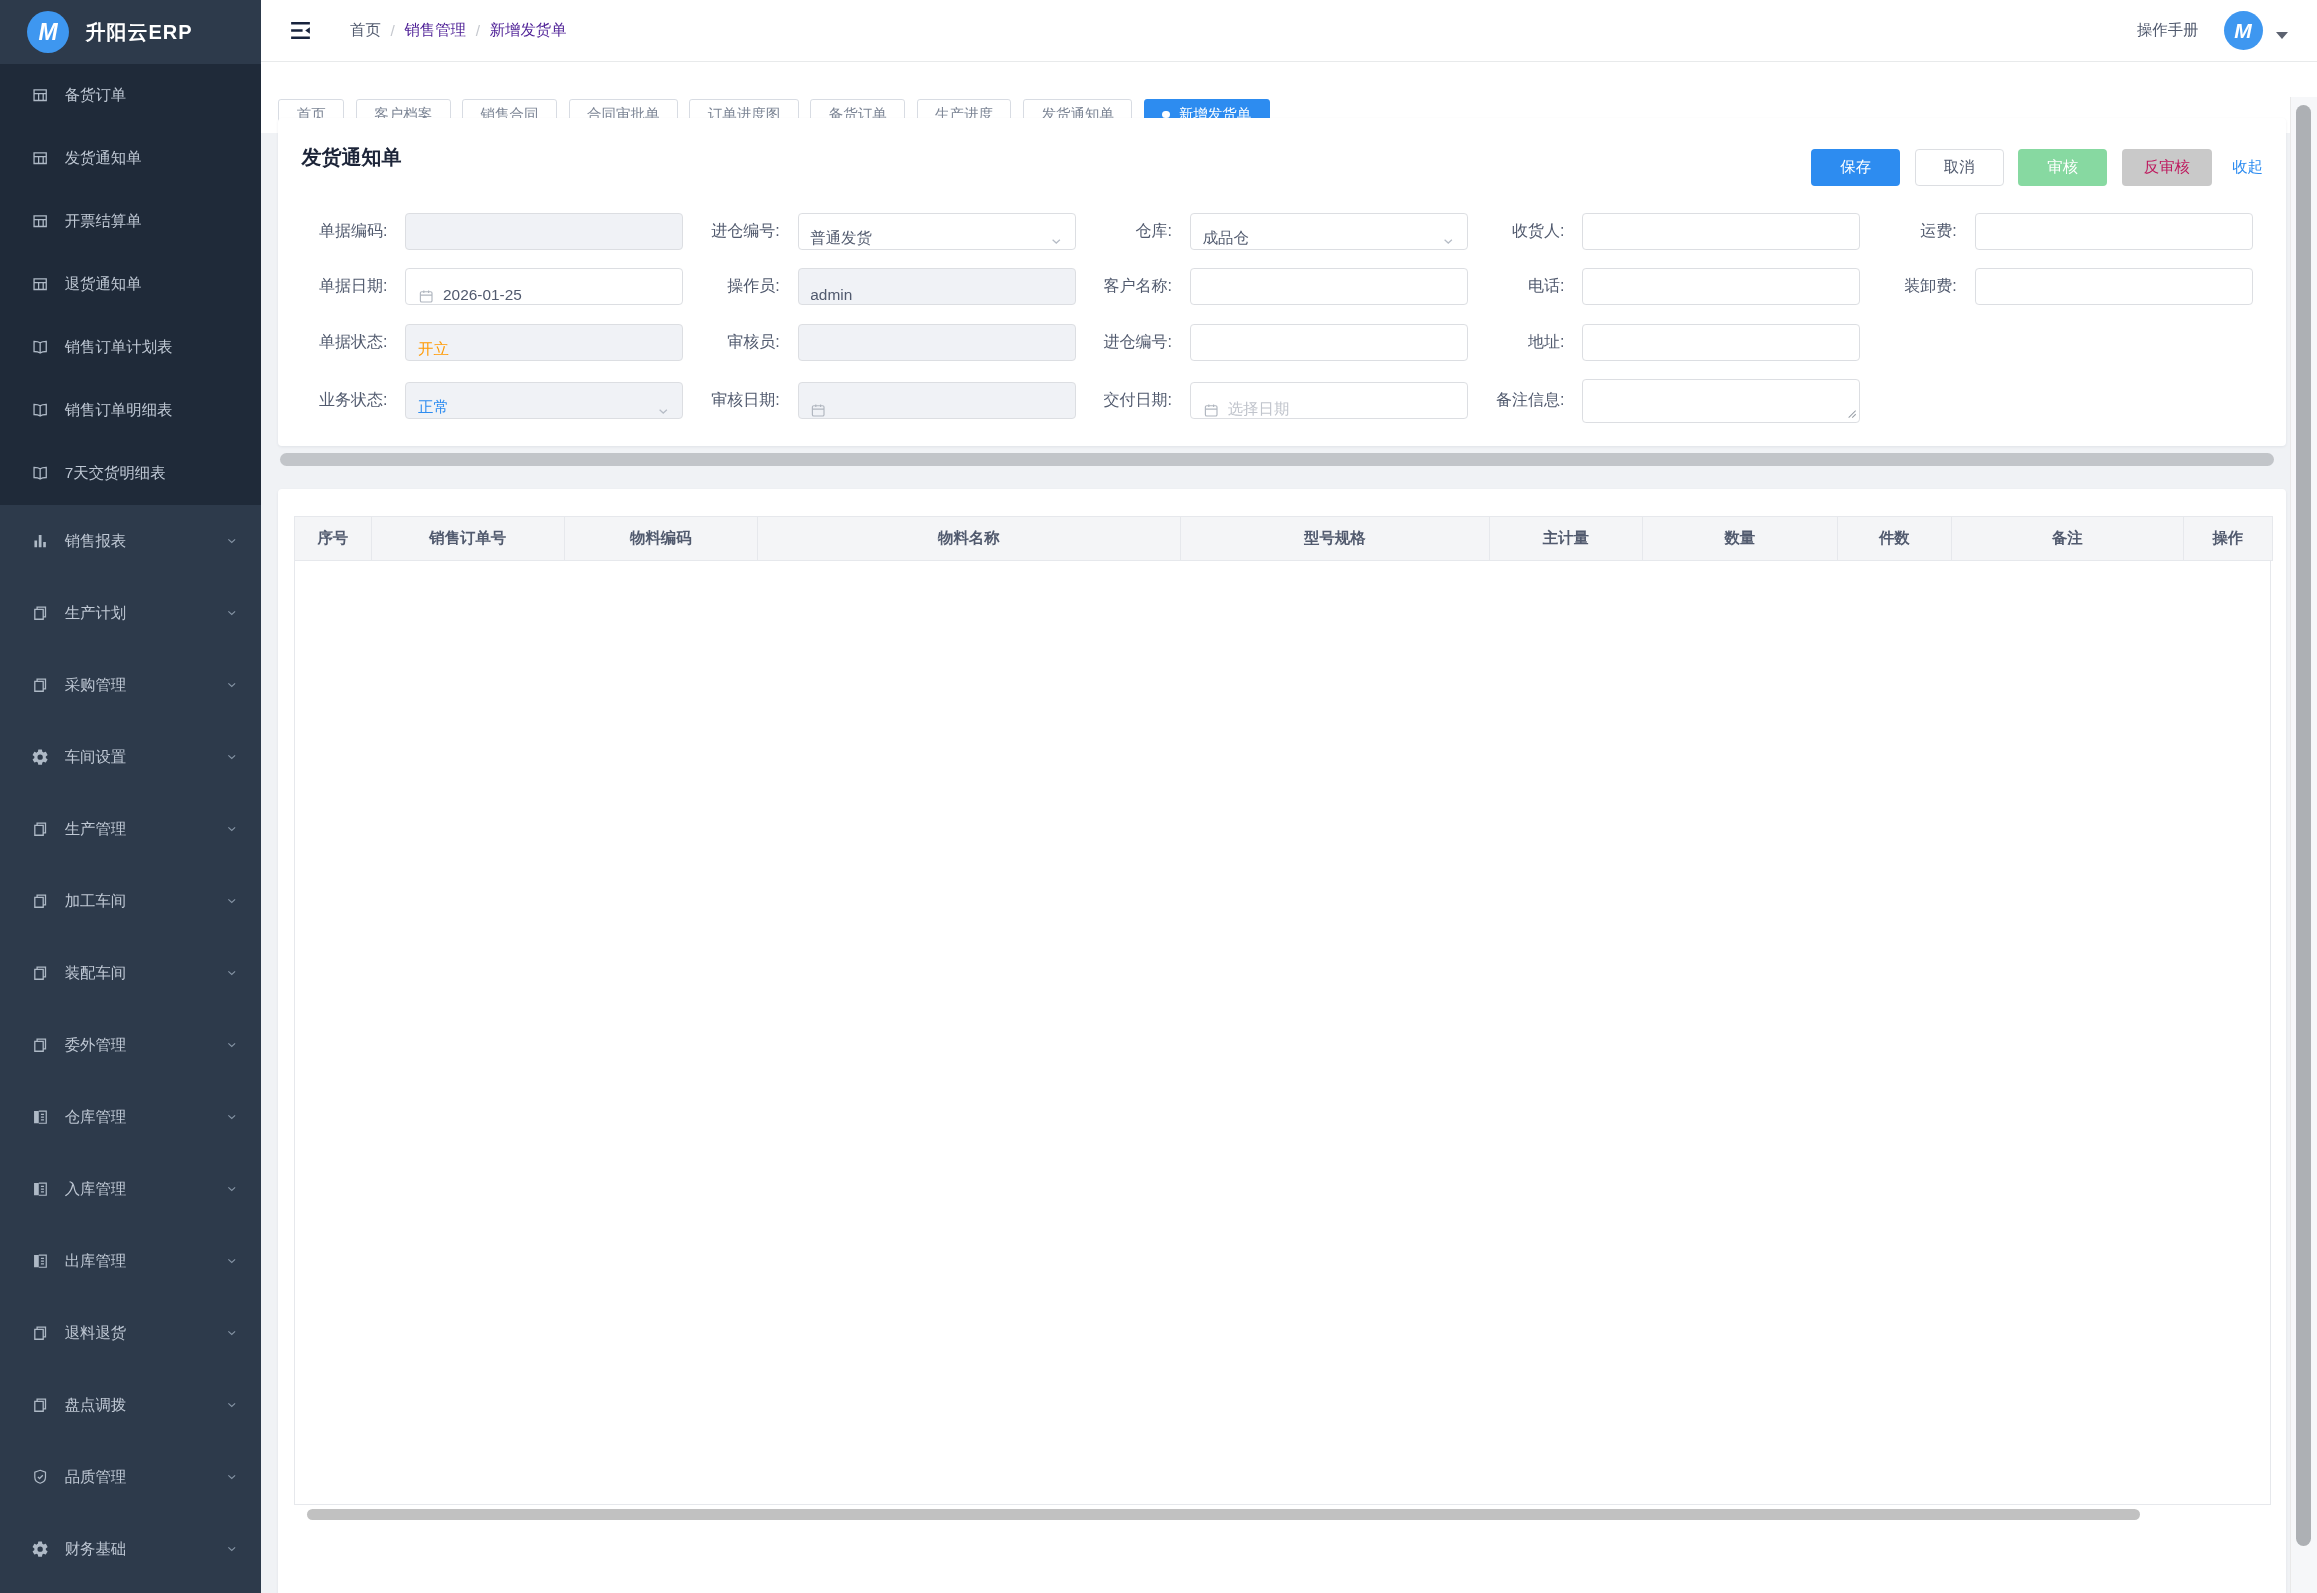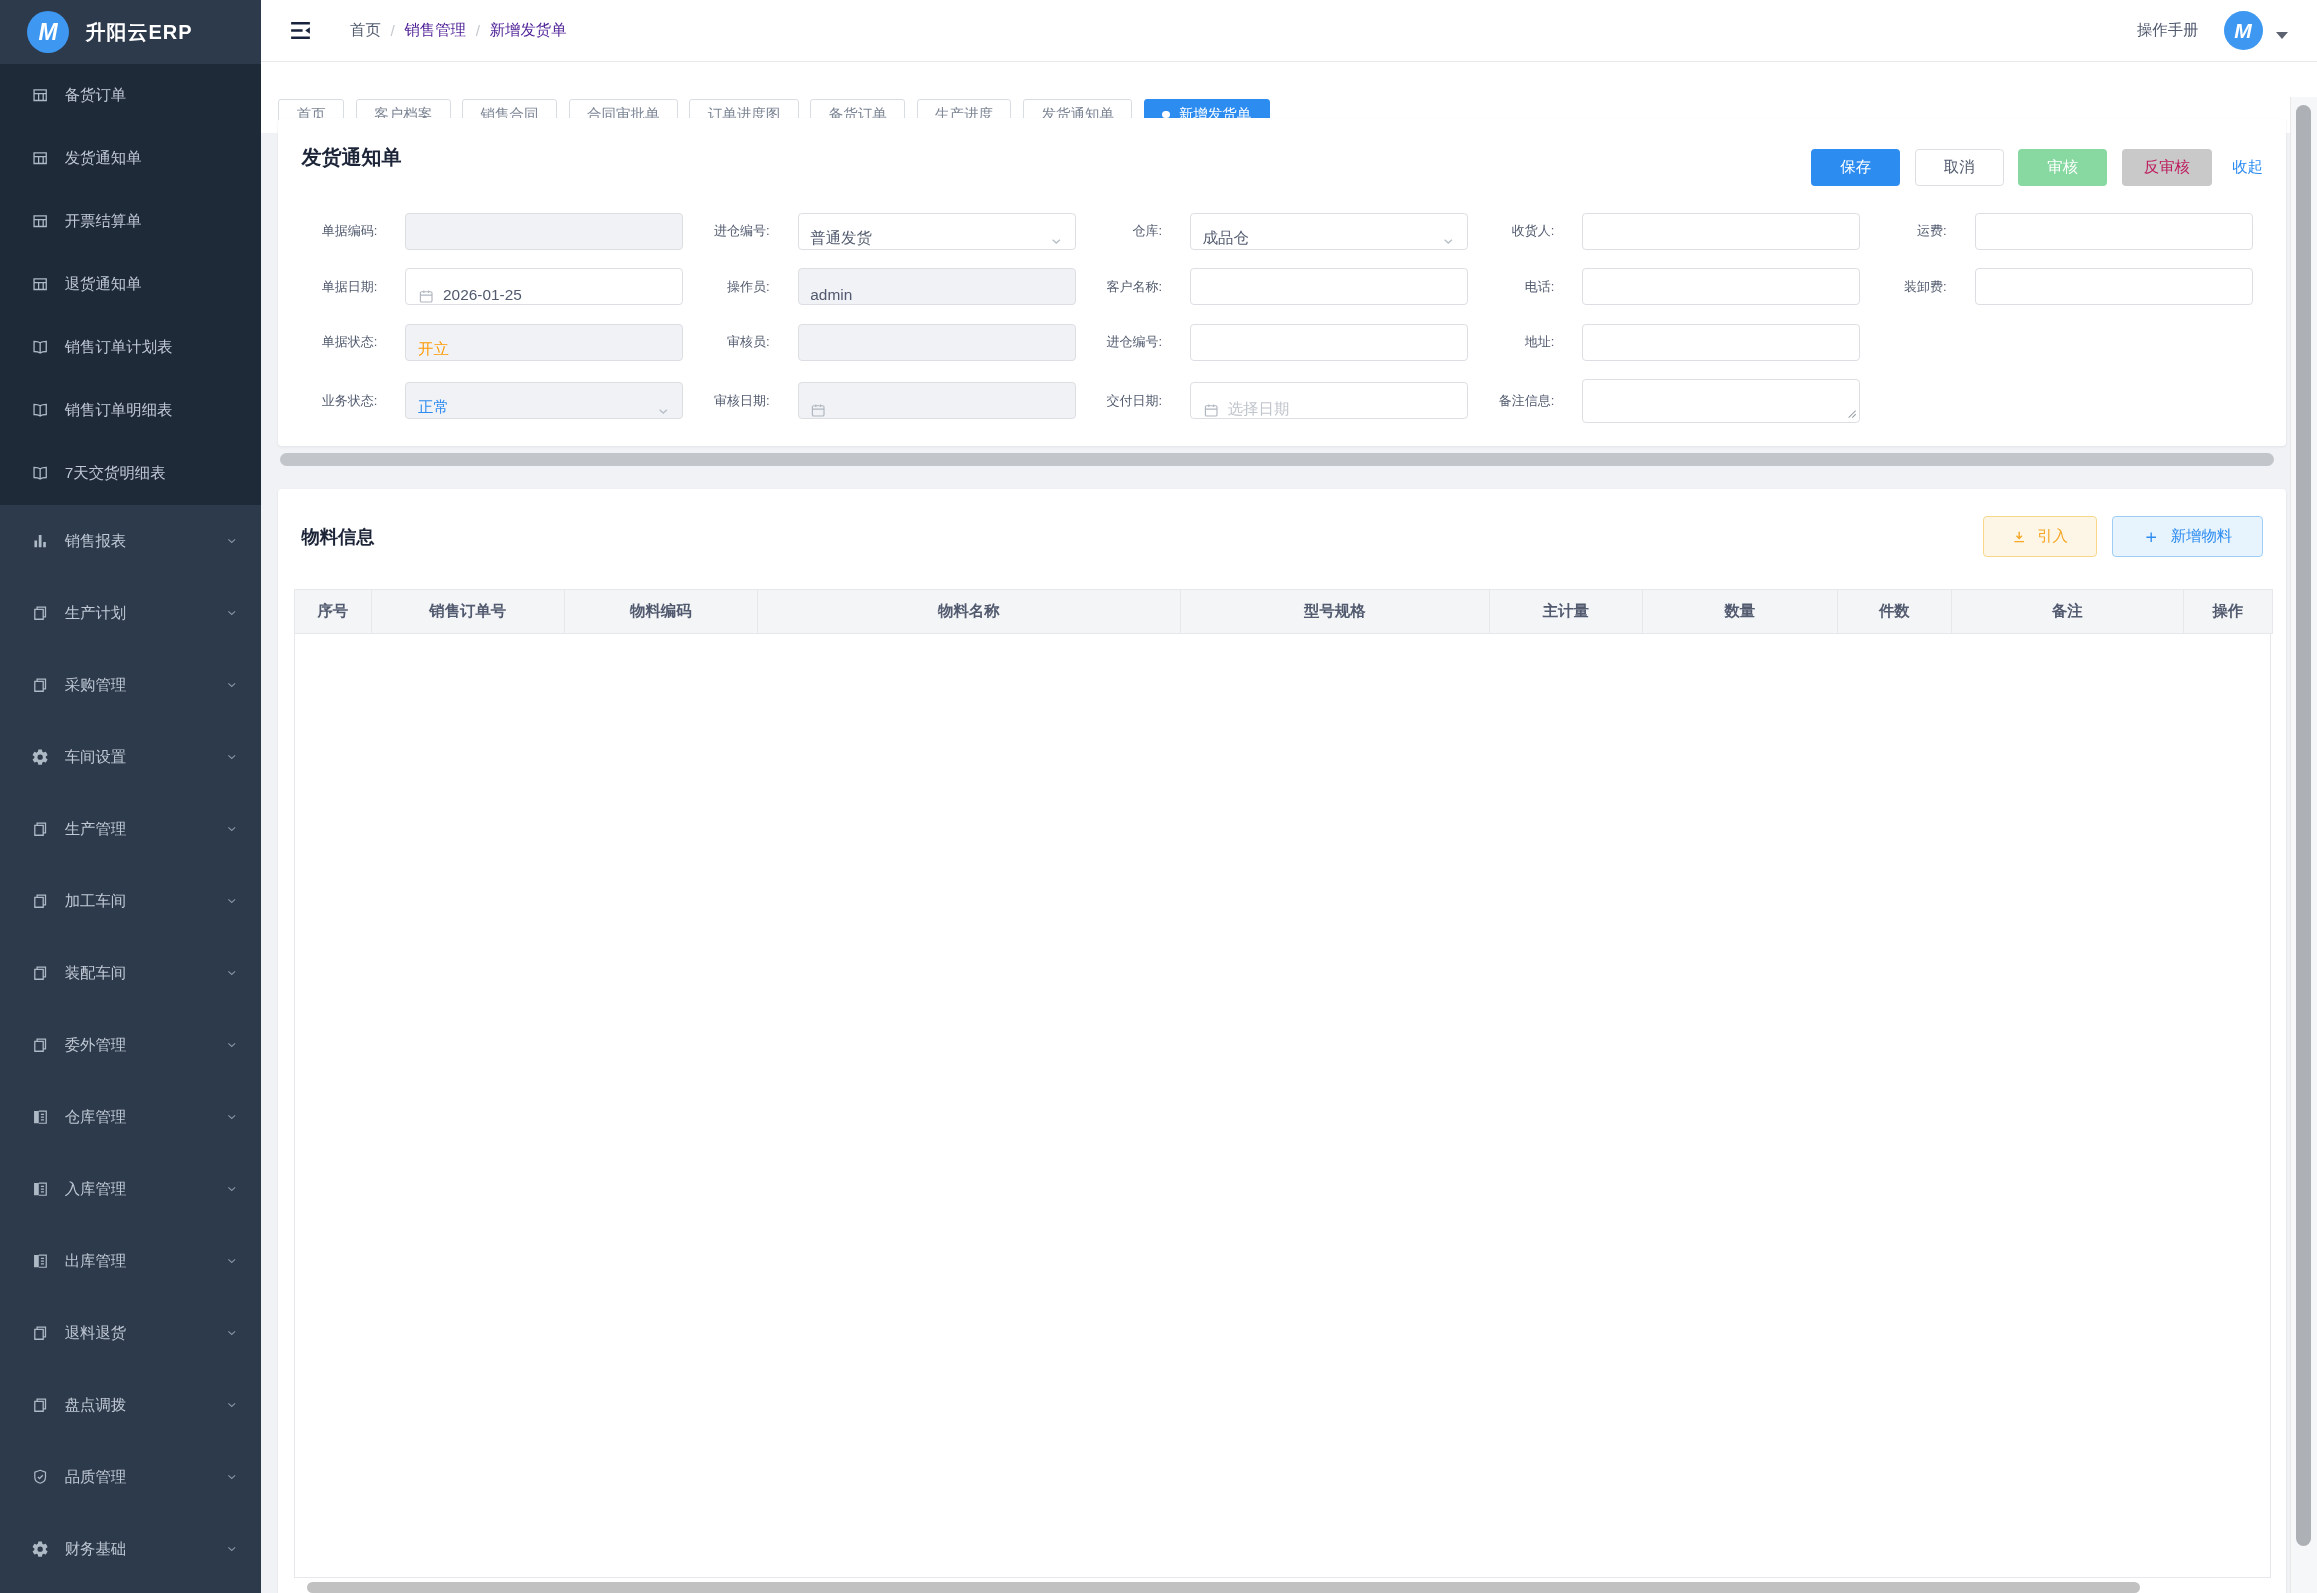--- a/index.html
+++ b/index.html
@@ -54,21 +54,21 @@
     align-items:center; justify-content:center; cursor:pointer; border:1px solid transparent; white-space:nowrap; }
   .btn-save { background:#2d8cf0; color:#fff; }
   .btn-cancel { background:#fff; color:#515a6e; border-color:#dcdee2; }
   .btn-audit { background:#87d9a1; color:#fff; cursor:not-allowed; }
   .btn-unaudit { background:#c9c9c9; color:#be185d; cursor:not-allowed; }
   .link-collapse { color:#2d8cf0; font-size:15.4px; margin-left:5.8px; cursor:pointer; }
 
   .form-row { display:grid; grid-template-columns:repeat(5,1fr); margin-bottom:18.3px; }
   .form-row:last-child { margin-bottom:0; }
   .field { display:flex; align-items:center; }
-  .field > label { width:104px; flex:none; text-align:right; padding-right:28px; font-size:13px; color:#515a6e; }
+  .field > label { width:104px; flex:none; text-align:right; padding-right:18px; font-size:16px; color:#515a6e; }
   .ctrl { flex:1; max-width:278px; height:37px; border:1px solid #dcdee2; border-radius:3.9px; background:#fff;
     display:flex; align-items:flex-end; padding:0 11.6px; position:relative; font-size:15.4px; color:#515a6e; }
   .ctrl input { border:none; outline:none; background:transparent; width:100%; font-size:15.4px; color:#515a6e;
     font-family:inherit; }
   .ctrl input::placeholder { color:#c0c4cc; }
   .ctrl.disabled { background:#f0f2f6; }
   .ctrl.select { cursor:pointer; justify-content:space-between; }
   .sel-chev { width:14.5px; height:14.5px; color:#b6bcc6; flex:none; }
   .cal-ic { width:16.4px; height:16.4px; color:#b0b6bf; margin-right:8.7px; flex:none; }
   .val-orange { color:#ff9900; }
@@ -548,37 +548,20 @@
             </div>
           </div>
         </div>
       </section>
 
       <div class="hscroll1">
         <div class="thumb"></div>
       </div>
 
       <section class="panel panel2">
-        <div class="panel2-head">
-          <h3 class="panel2-title">物料信息</h3>
-          <div class="panel2-btns">
-            <button class="btn btn-import">
-              <svg class="btn-ic" viewBox="0 0 17 17" width="16.4" height="16.4">
-                  <use href="#i-download"></use>
-                </svg>
-              <span>引入</span>
-            </button>
-            <button class="btn btn-add">
-              <svg class="btn-ic" viewBox="0 0 17 17" width="16.4" height="16.4">
-                  <use href="#i-plus"></use>
-                </svg>
-              <span>新增物料</span>
-            </button>
-          </div>
-        </div>
 
         <table class="grid">
           <colgroup>
             <col style="width:77px">
               <col style="width:193px">
               <col style="width:193px">
               <col style="width:423px">
             <col style="width:309px">
               <col style="width:153px">
               <col style="width:195px">

